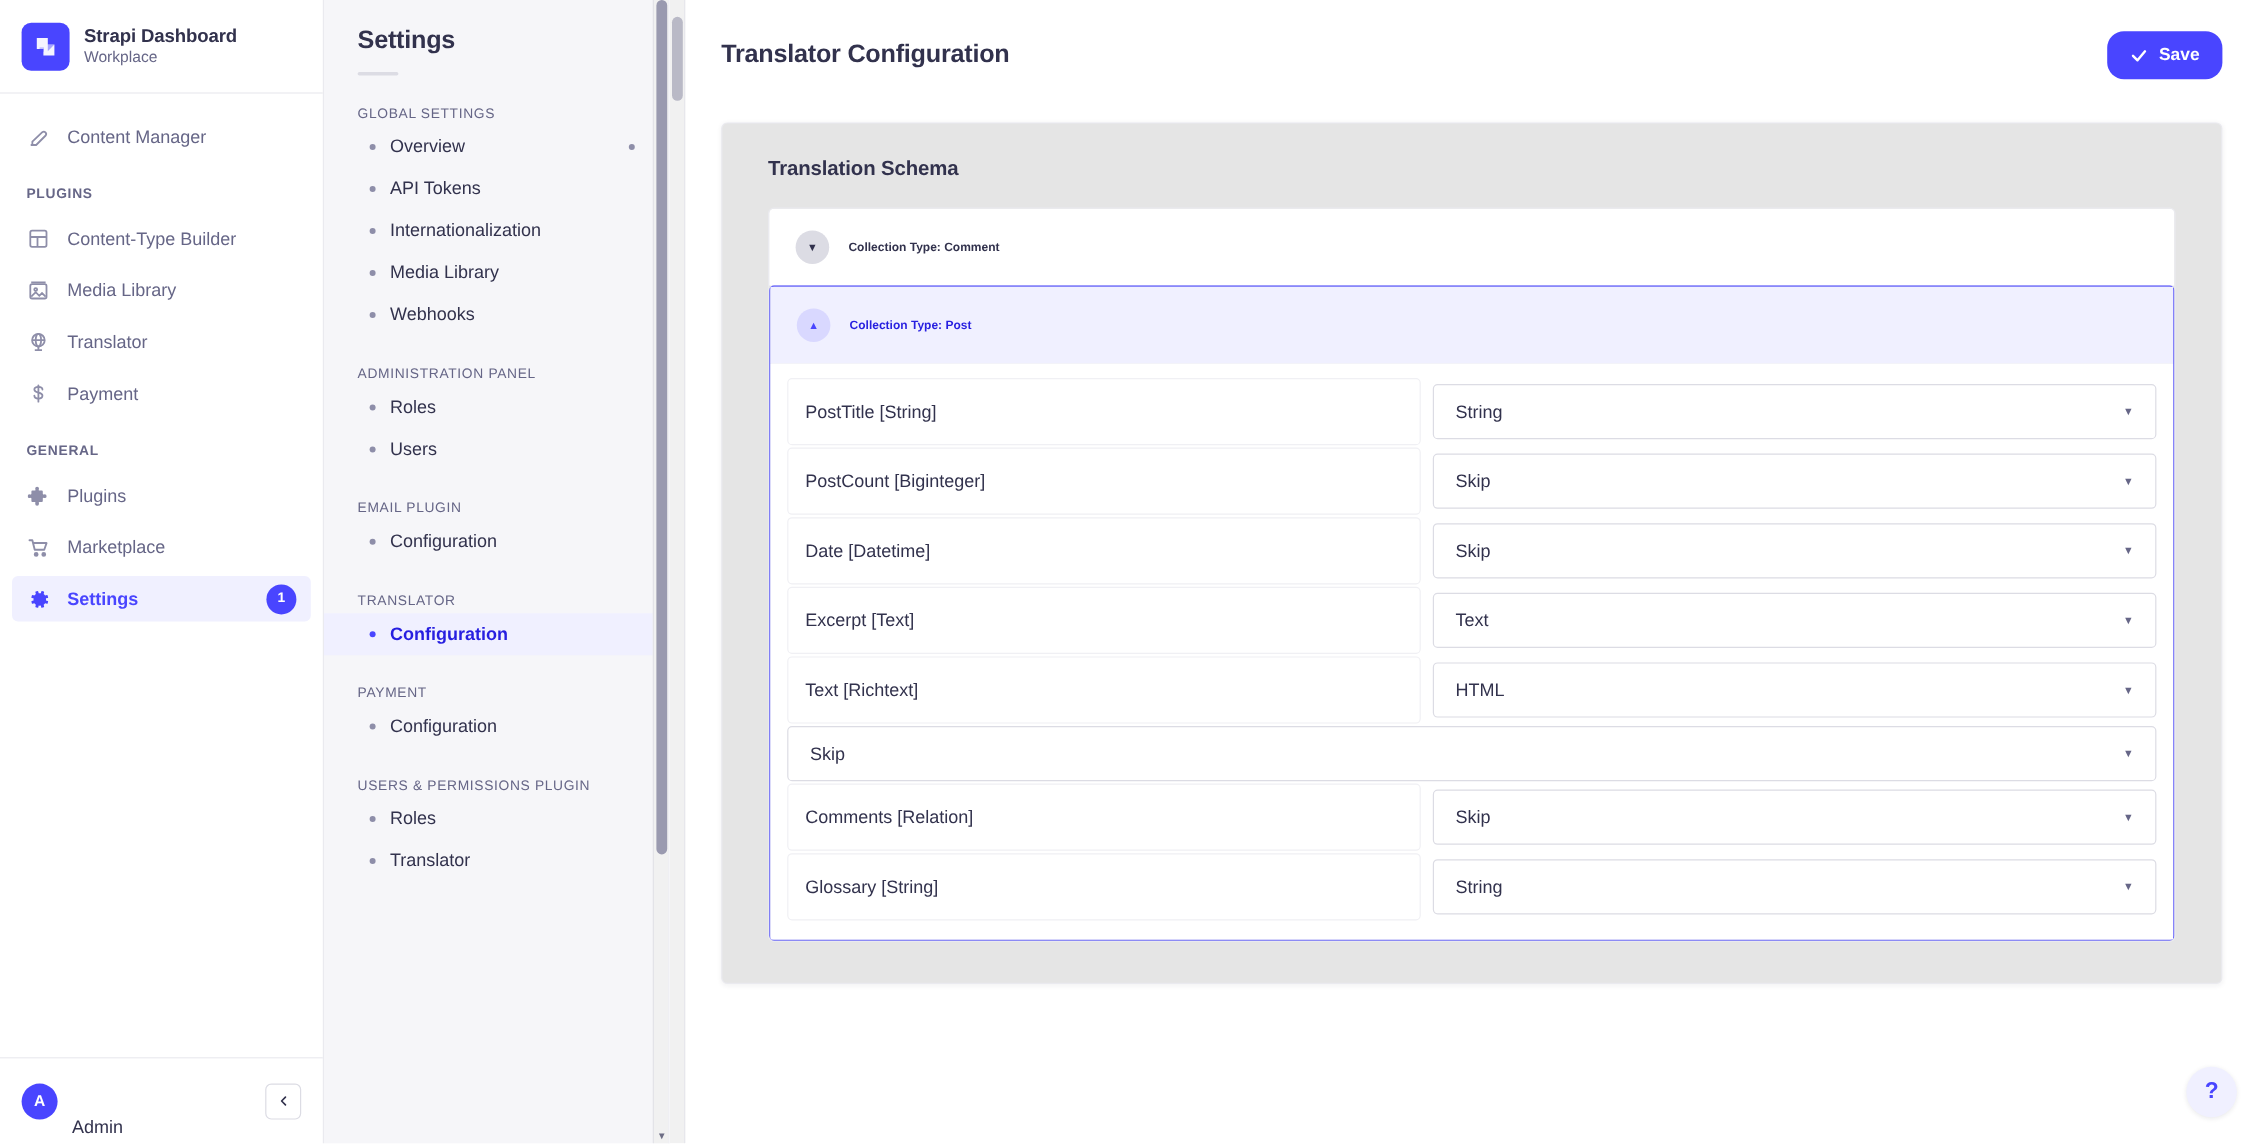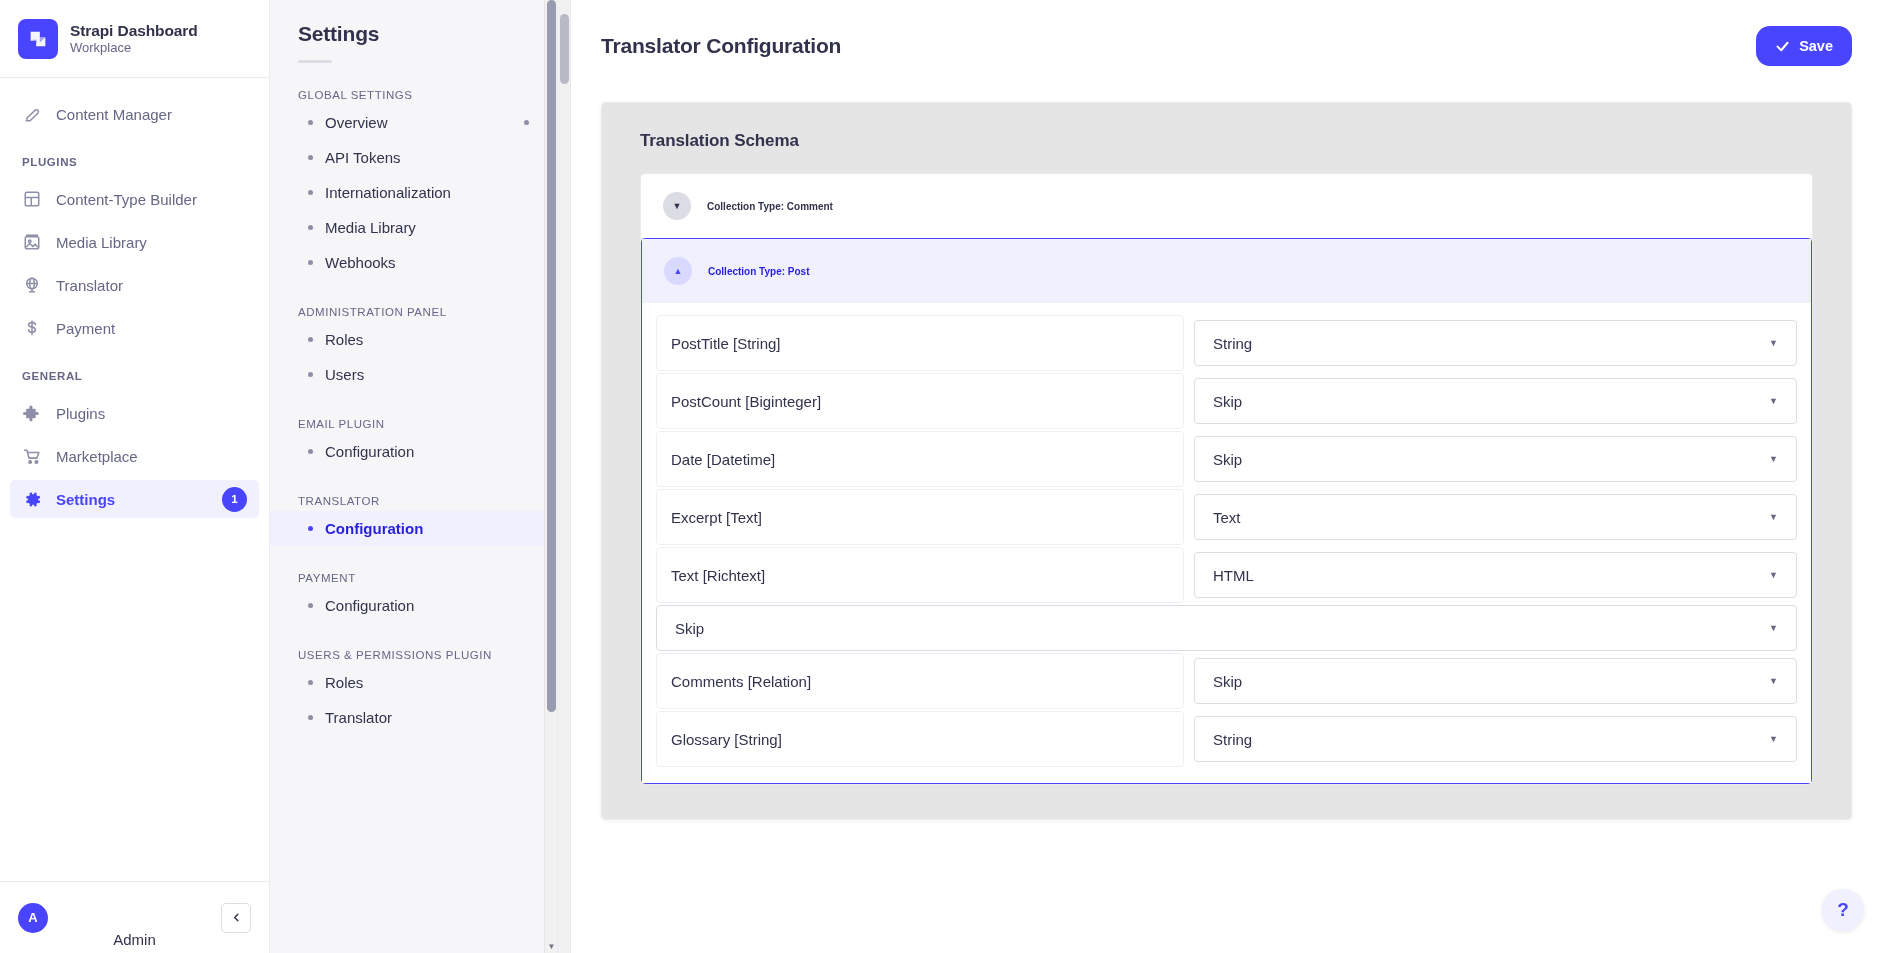--- a/index.html
+++ b/index.html
@@ -104,21 +104,21 @@
     padding: 0 18px;
     gap: 12px;
   }
   .avatar {
     width: 30px; height: 30px; border-radius: 50%;
     background: #4945ff; color: #fff;
     display:flex; align-items:center; justify-content:center;
     font-size: 13px; font-weight: 700;
     flex-shrink: 0;
   }
-  .user-name { flex:1; text-align:center; font-size: 15px; color: #32324d; margin-top: 44px; }
+  .user-name { flex:1; text-align:left; font-size: 15px; color: #32324d; margin-top: 44px; }
   .collapse-btn {
     width: 30px; height: 30px;
     border: 1px solid #dcdce4;
     border-radius: 5px;
     background: #fff;
     display:flex; align-items:center; justify-content:center;
     cursor: pointer;
     color: #32324d;
     font-size: 13px;
   }

